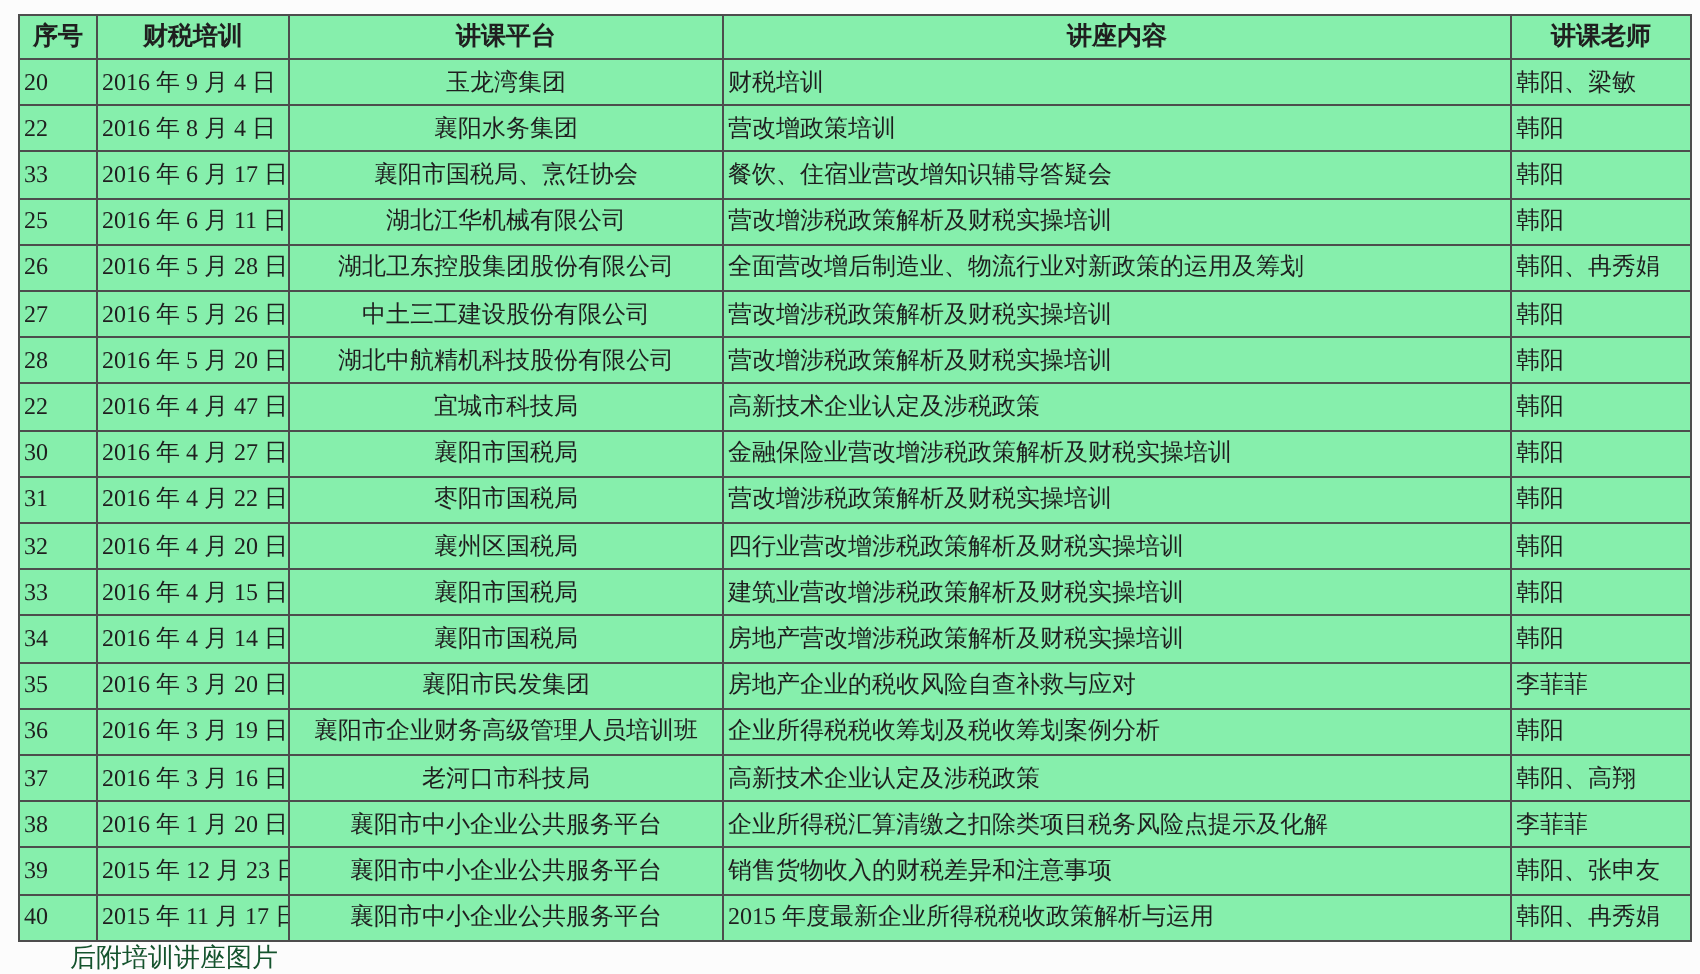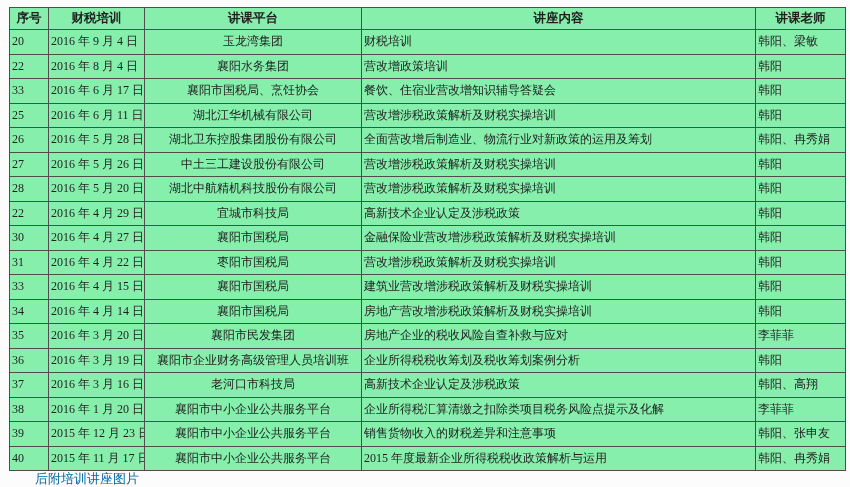--- a/index.html
+++ b/index.html
@@ -50,21 +50,21 @@
   td.c-index { text-align: left; }
   td.c-date { text-align: left; padding-left: 3px; }
   td.c-platform { text-align: center; padding-left: 5px; }
   td.c-content { text-align: left; padding-left: 5px; }
   td.c-teacher { text-align: left; padding-left: 4px; }
   .footer-note {
     position: absolute;
     left: 35px;
     top: 470px;
     font-size: 13px;
-    color: #0369a1;
+    color: #14532d;
     white-space: nowrap;
   }
 </style>
 </head>
 <body>
 
 <div class="page">
 
   <table class="lectures">
     <colgroup>
@@ -129,37 +129,44 @@
         </tr>
         <tr>
           <td class="c-index">28</td>
           <td class="c-date">2016 年 5 月 20 日</td>
           <td class="c-platform">湖北中航精机科技股份有限公司</td>
           <td class="c-content">营改增涉税政策解析及财税实操培训</td>
           <td class="c-teacher">韩阳</td>
         </tr>
         <tr>
           <td class="c-index">22</td>
-          <td class="c-date">2016 年 4 月 29 日</td>
+          <td class="c-date">2016 年 4 月 47 日</td>
           <td class="c-platform">宜城市科技局</td>
           <td class="c-content">高新技术企业认定及涉税政策</td>
           <td class="c-teacher">韩阳</td>
         </tr>
         <tr>
           <td class="c-index">30</td>
           <td class="c-date">2016 年 4 月 27 日</td>
           <td class="c-platform">襄阳市国税局</td>
           <td class="c-content">金融保险业营改增涉税政策解析及财税实操培训</td>
           <td class="c-teacher">韩阳</td>
         </tr>
         <tr>
           <td class="c-index">31</td>
           <td class="c-date">2016 年 4 月 22 日</td>
           <td class="c-platform">枣阳市国税局</td>
           <td class="c-content">营改增涉税政策解析及财税实操培训</td>
+          <td class="c-teacher">韩阳</td>
+        </tr>
+        <tr>
+          <td class="c-index">32</td>
+          <td class="c-date">2016 年 4 月 20 日</td>
+          <td class="c-platform">襄州区国税局</td>
+          <td class="c-content">四行业营改增涉税政策解析及财税实操培训</td>
           <td class="c-teacher">韩阳</td>
         </tr>
         <tr>
           <td class="c-index">33</td>
           <td class="c-date">2016 年 4 月 15 日</td>
           <td class="c-platform">襄阳市国税局</td>
           <td class="c-content">建筑业营改增涉税政策解析及财税实操培训</td>
           <td class="c-teacher">韩阳</td>
         </tr>
         <tr>

